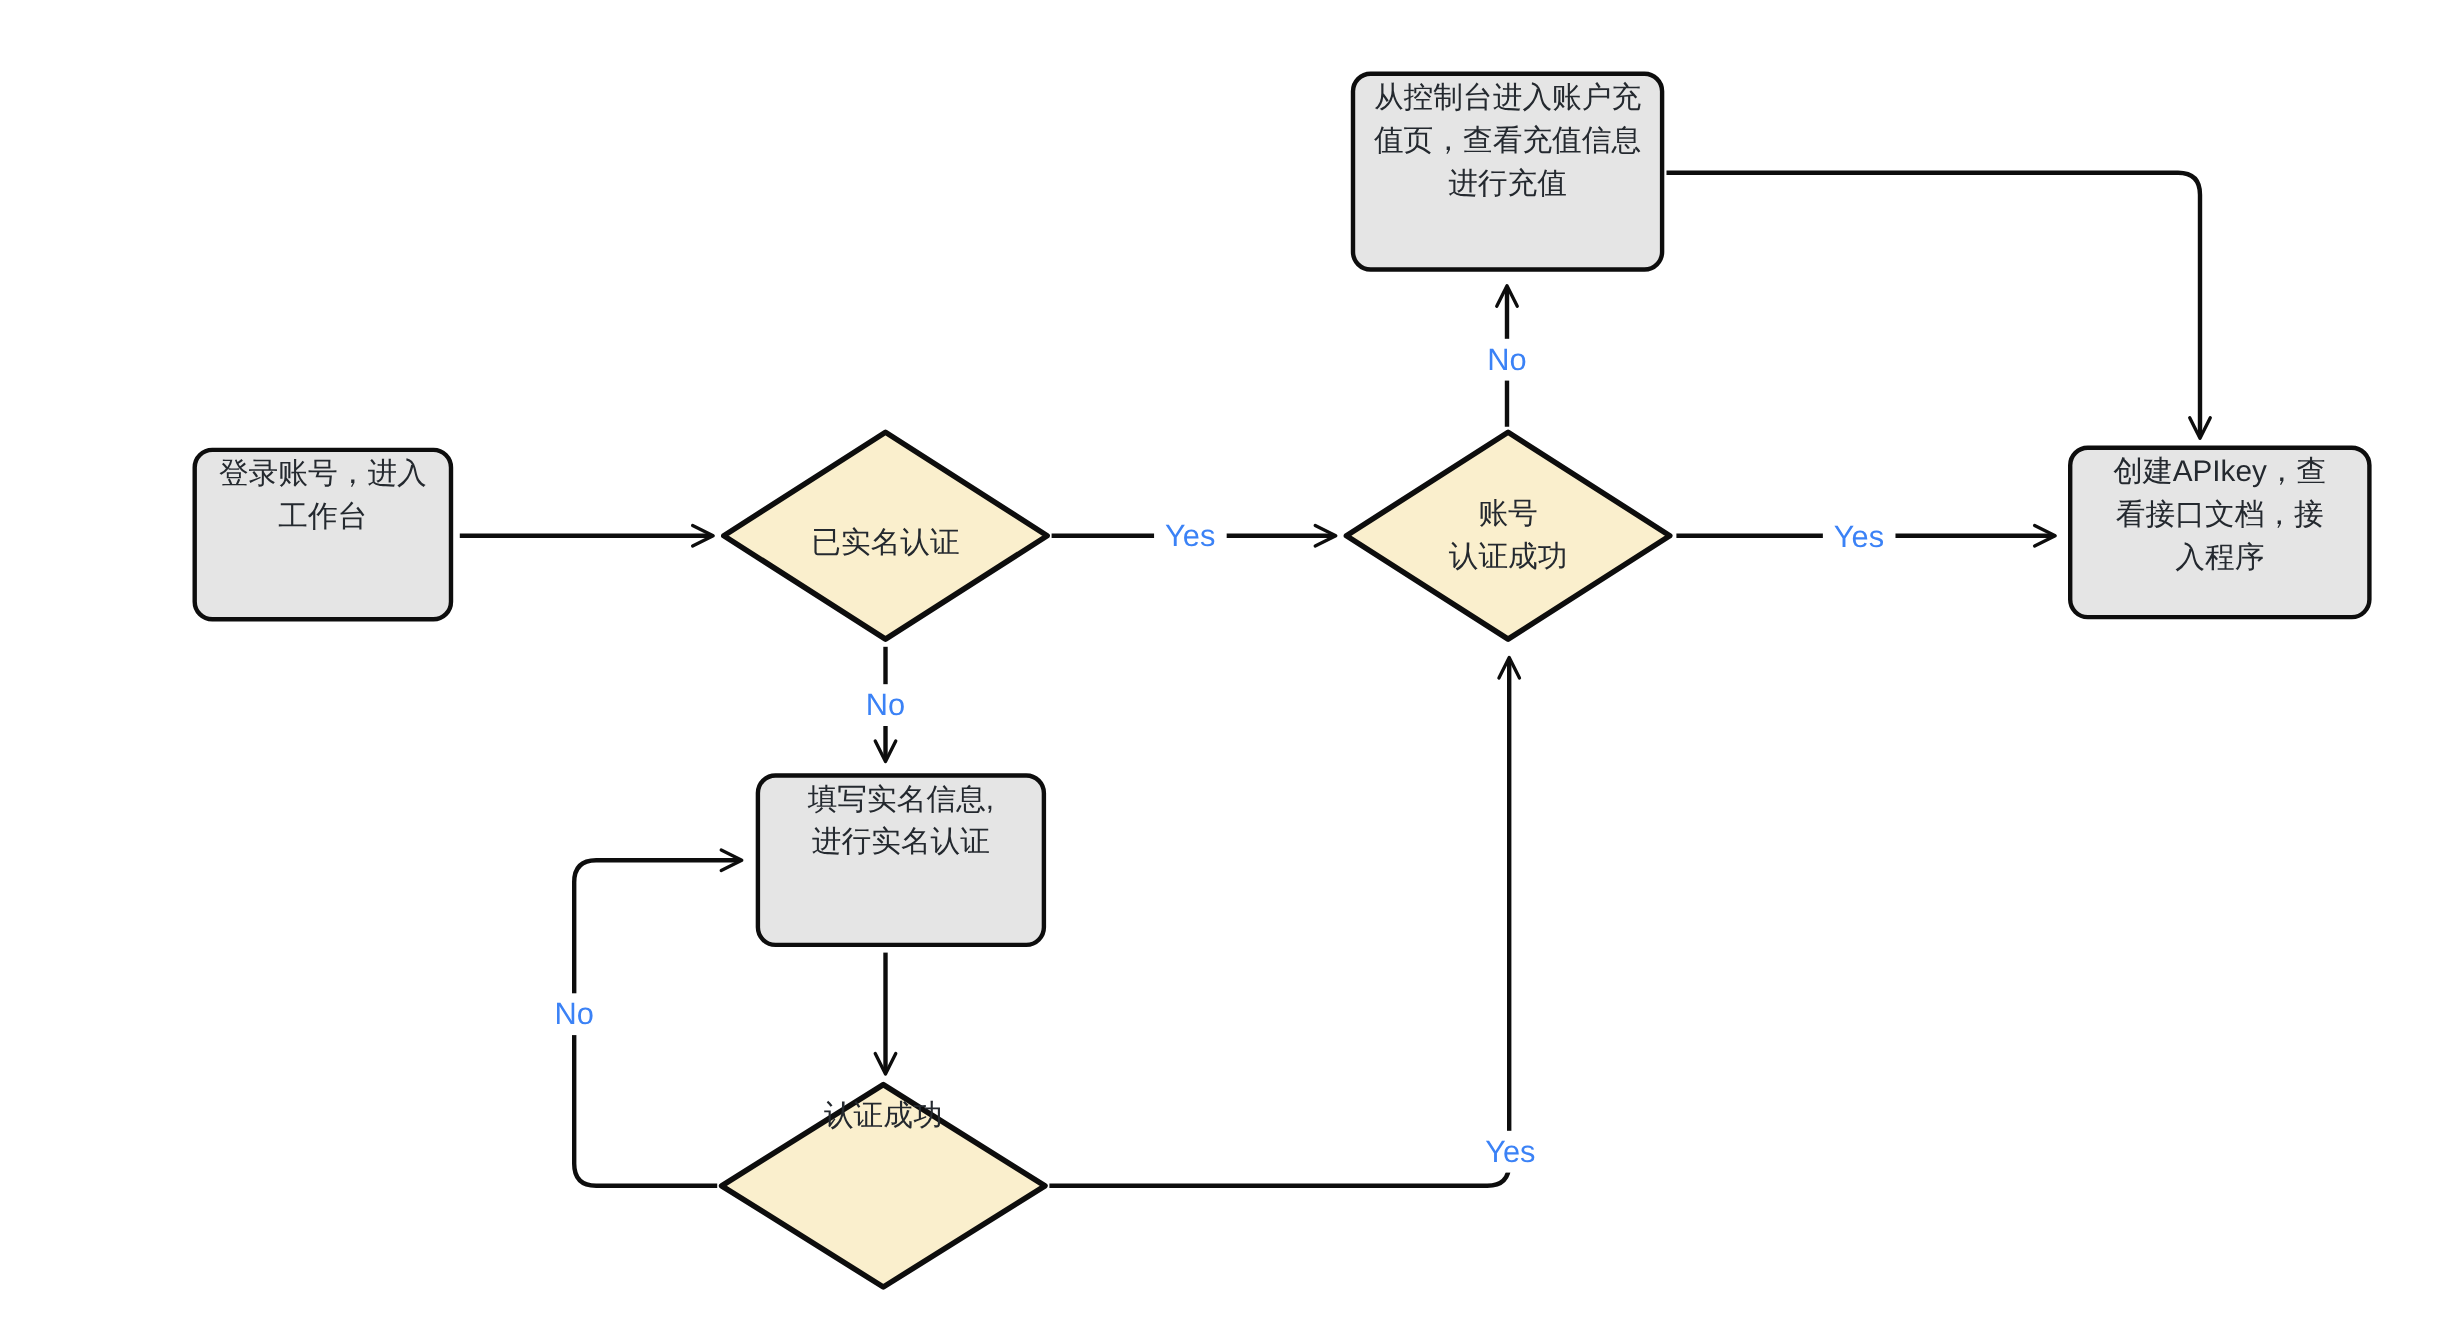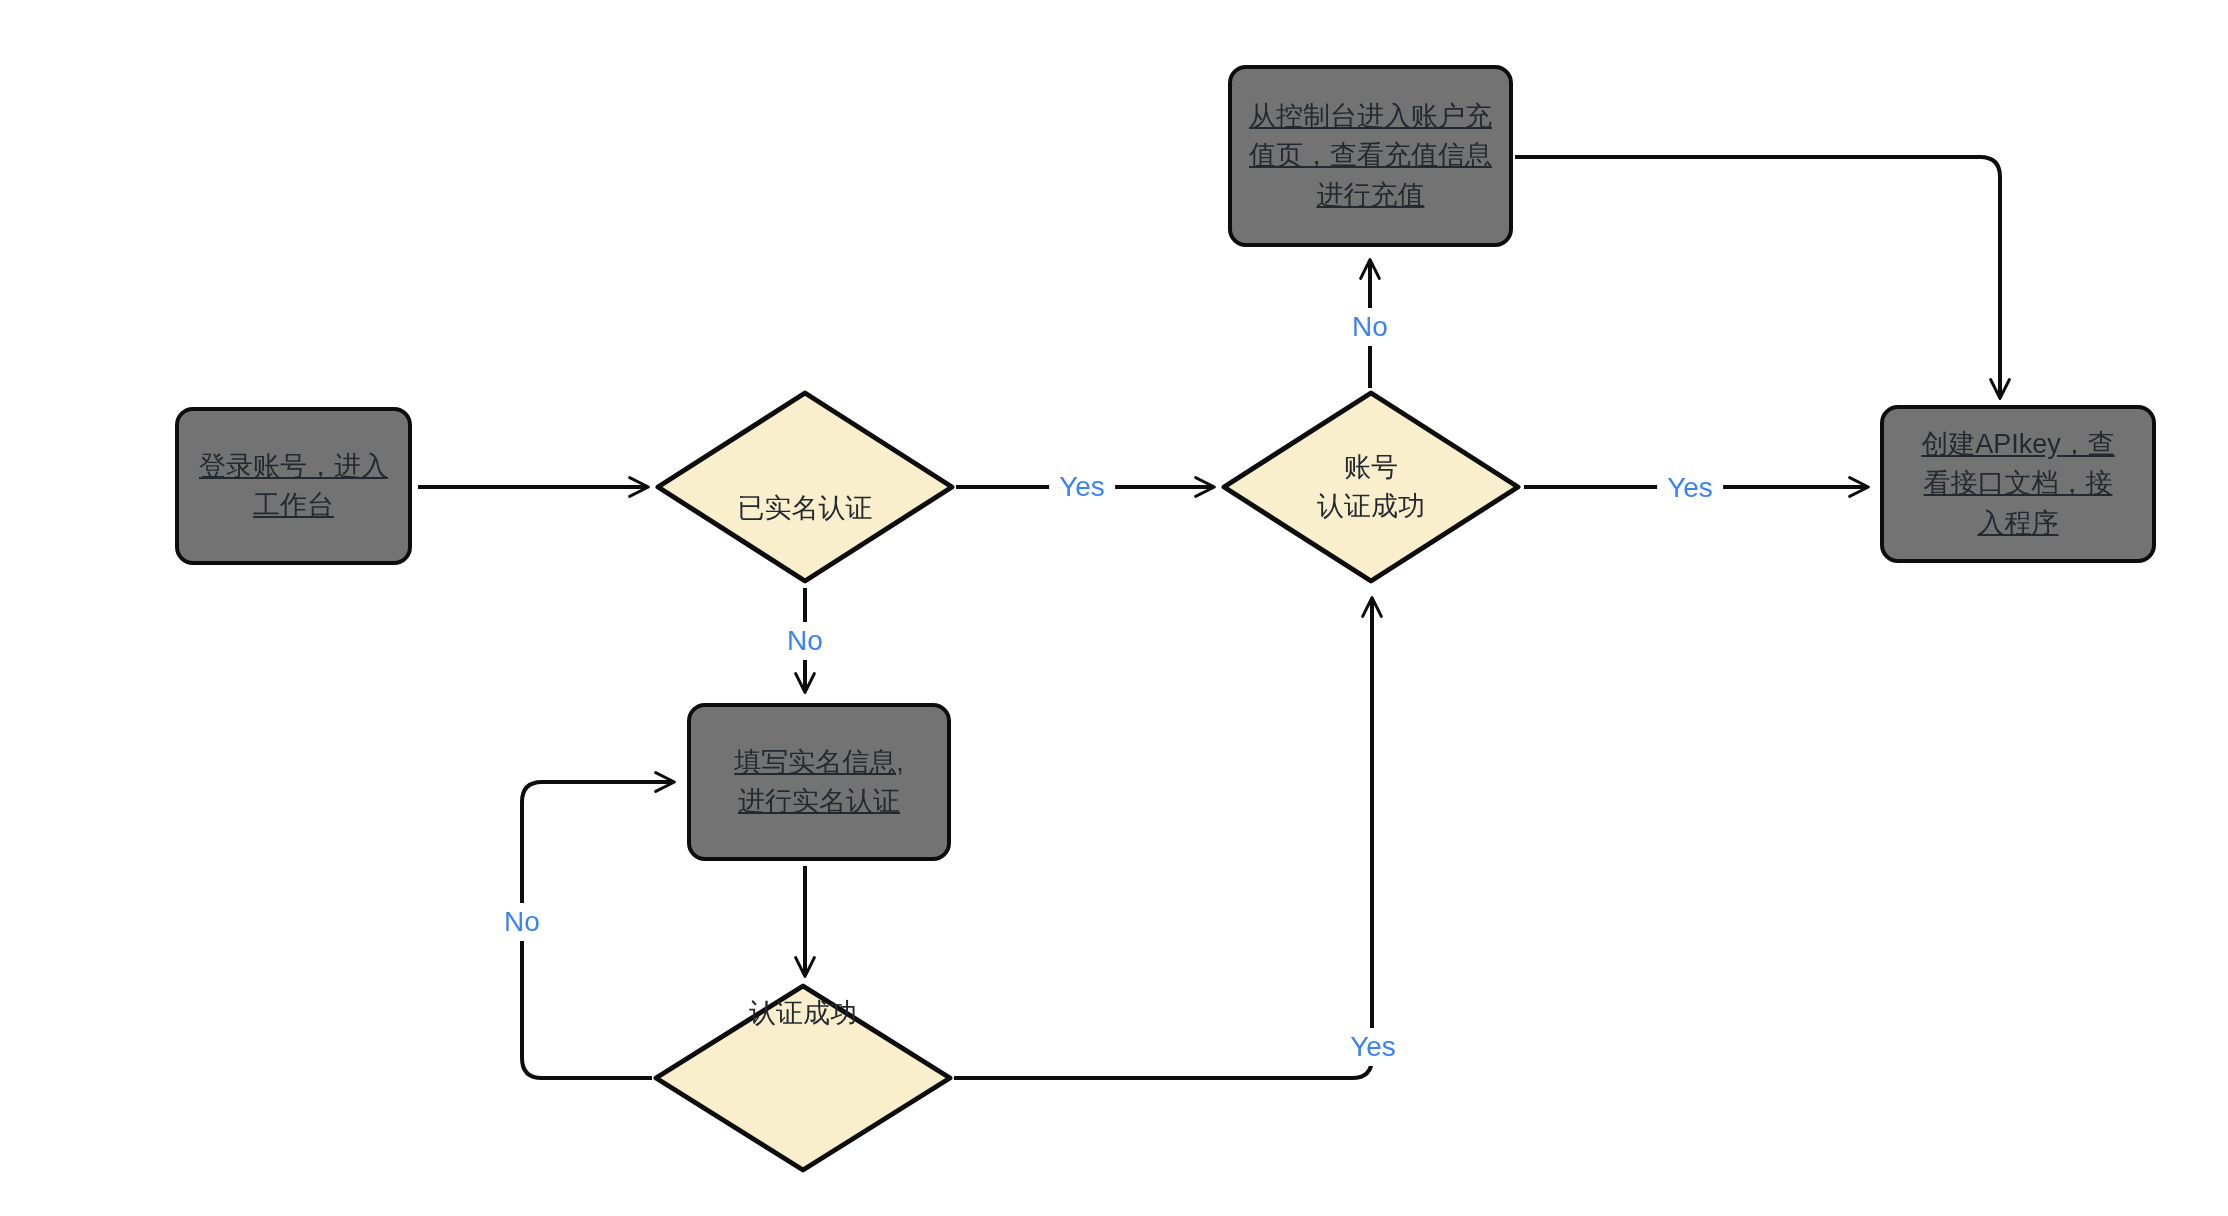--- a/index.html
+++ b/index.html
@@ -28,32 +28,30 @@
   }
   .edge-layer polygon.decision {
     fill: #faefcd;
     stroke: #0d0d0d;
     stroke-width: 5;
     stroke-linejoin: round;
   }
   .process-node {
     position: absolute;
     box-sizing: border-box;
-    background: #737373;
+    background: #e5e5e5;
     border: 4px solid #0d0d0d;
     border-radius: 18px;
     display: flex;
-    align-items: center;
     justify-content: center;
     text-align: center;
     color: #24292f;
     font-size: 27px;
     line-height: 1.45;
     white-space: pre-line;
-    text-decoration: underline;
   }
   .decision-label {
     position: absolute;
     transform: translate(-50%, -50%);
     text-align: center;
     color: #24292f;
     font-size: 27px;
     line-height: 1.45;
     white-space: pre-line;
   }
@@ -110,21 +108,21 @@
     <span>填写实名信息,
 进行实名认证</span>
   </div>
 
   <div class="process-node" style="left:1880px; top:405px; width:276px; height:158px;">
     <span>创建APIkey，查
 看接口文档，接
 入程序</span>
   </div>
 
-  <div class="decision-label" style="left:805px; top:509px;">已实名认证</div>
+  <div class="decision-label" style="left:805px; top:493px;">已实名认证</div>
   <div class="decision-label" style="left:1371px; top:487px;">账号
 认证成功</div>
   <div class="decision-label" style="left:803px; top:1014px;">认证成功</div>
 
   <div class="edge-label" style="left:1082px; top:487px;">Yes</div>
   <div class="edge-label" style="left:805px; top:641px;">No</div>
   <div class="edge-label" style="left:522px; top:922px;">No</div>
   <div class="edge-label" style="left:1373px; top:1047px;">Yes</div>
   <div class="edge-label" style="left:1370px; top:327px;">No</div>
   <div class="edge-label" style="left:1690px; top:488px;">Yes</div>

